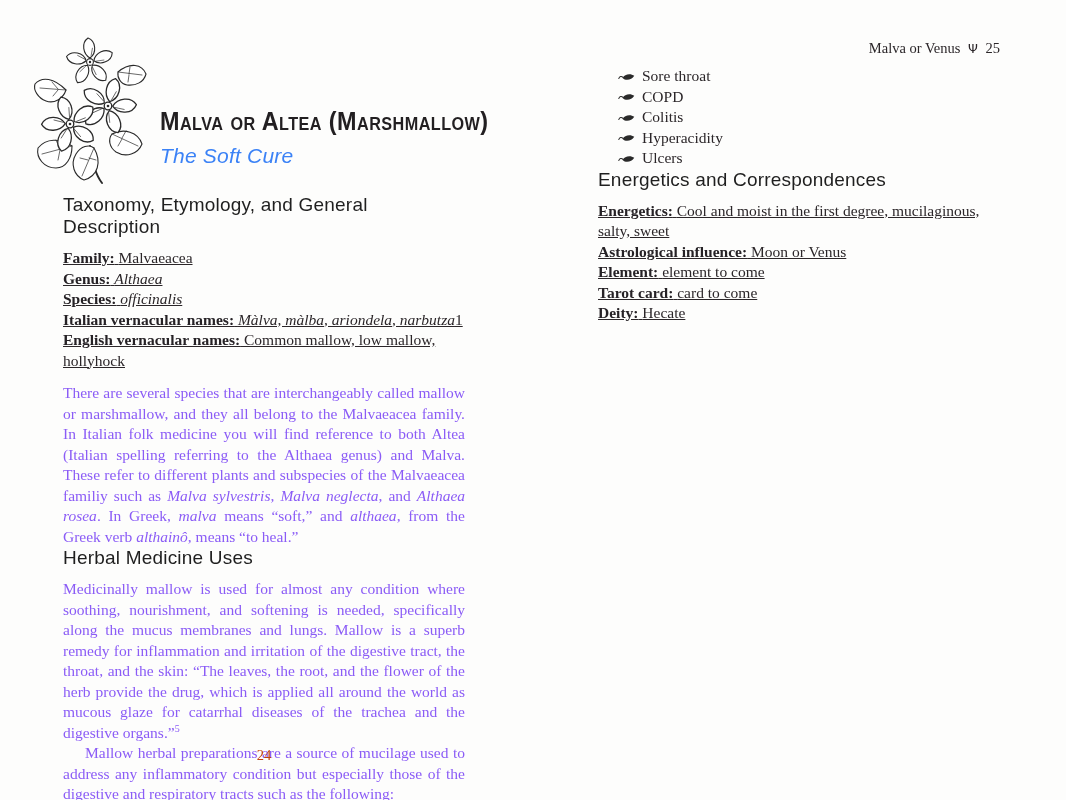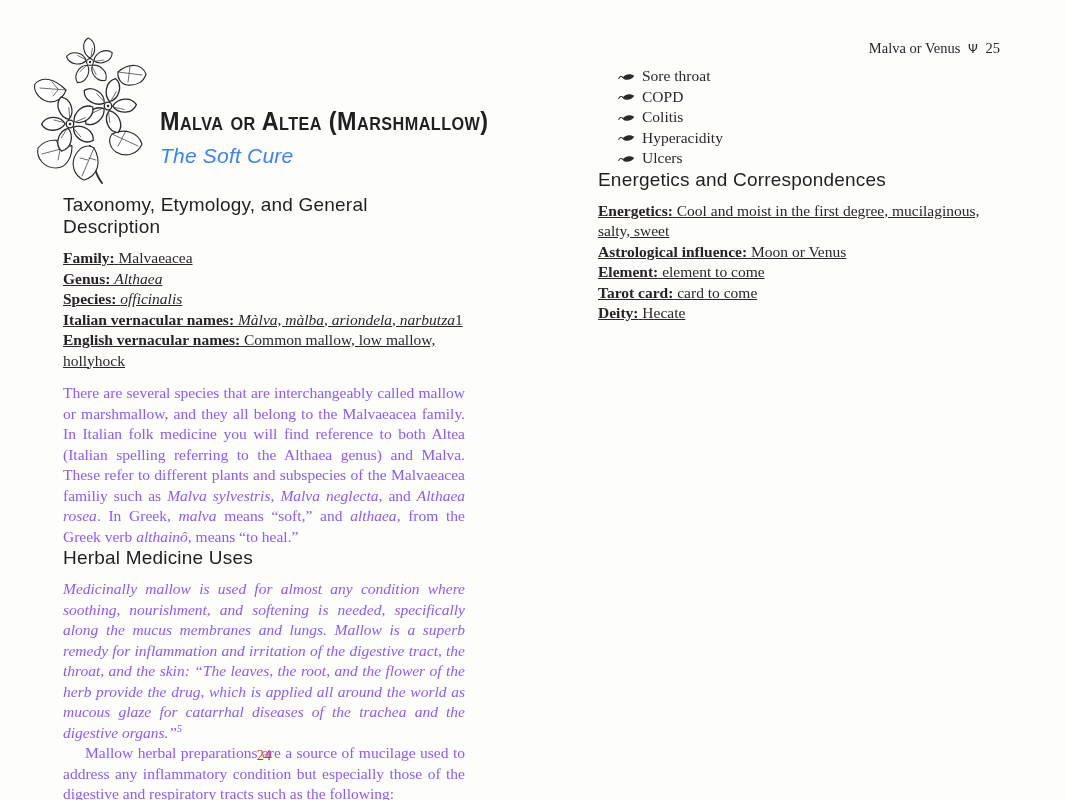--- a/index.html
+++ b/index.html
@@ -50,21 +50,21 @@
   .kv b{font-weight:bold;color:#262226;}
   .kv .it{font-style:italic;}
   .para{
     margin:12px 0 0 0;
     font-size:15.5px;line-height:20.5px;
     text-align:justify;
     color:#8b5cf6;
   }
   .para i{font-style:italic;}
   .h-herbal{margin-top:15px;margin-bottom:8px;}
-  .p-tight{margin-top:4px;font-style:italic;}
+  .p-tight{margin-top:4px;}
   .indent{text-indent:22px;margin-top:0;}
   .sup{font-size:10px;vertical-align:super;line-height:0;}
   .pagenum{
     position:absolute;left:63px;top:747px;width:402px;
     text-align:center;font-size:14.5px;color:#c2410c;
   }
   
   .right-col{position:absolute;left:598px;top:40px;width:402px;}
   .running-head{
     text-align:right;font-size:14.5px;color:#2b2629;

